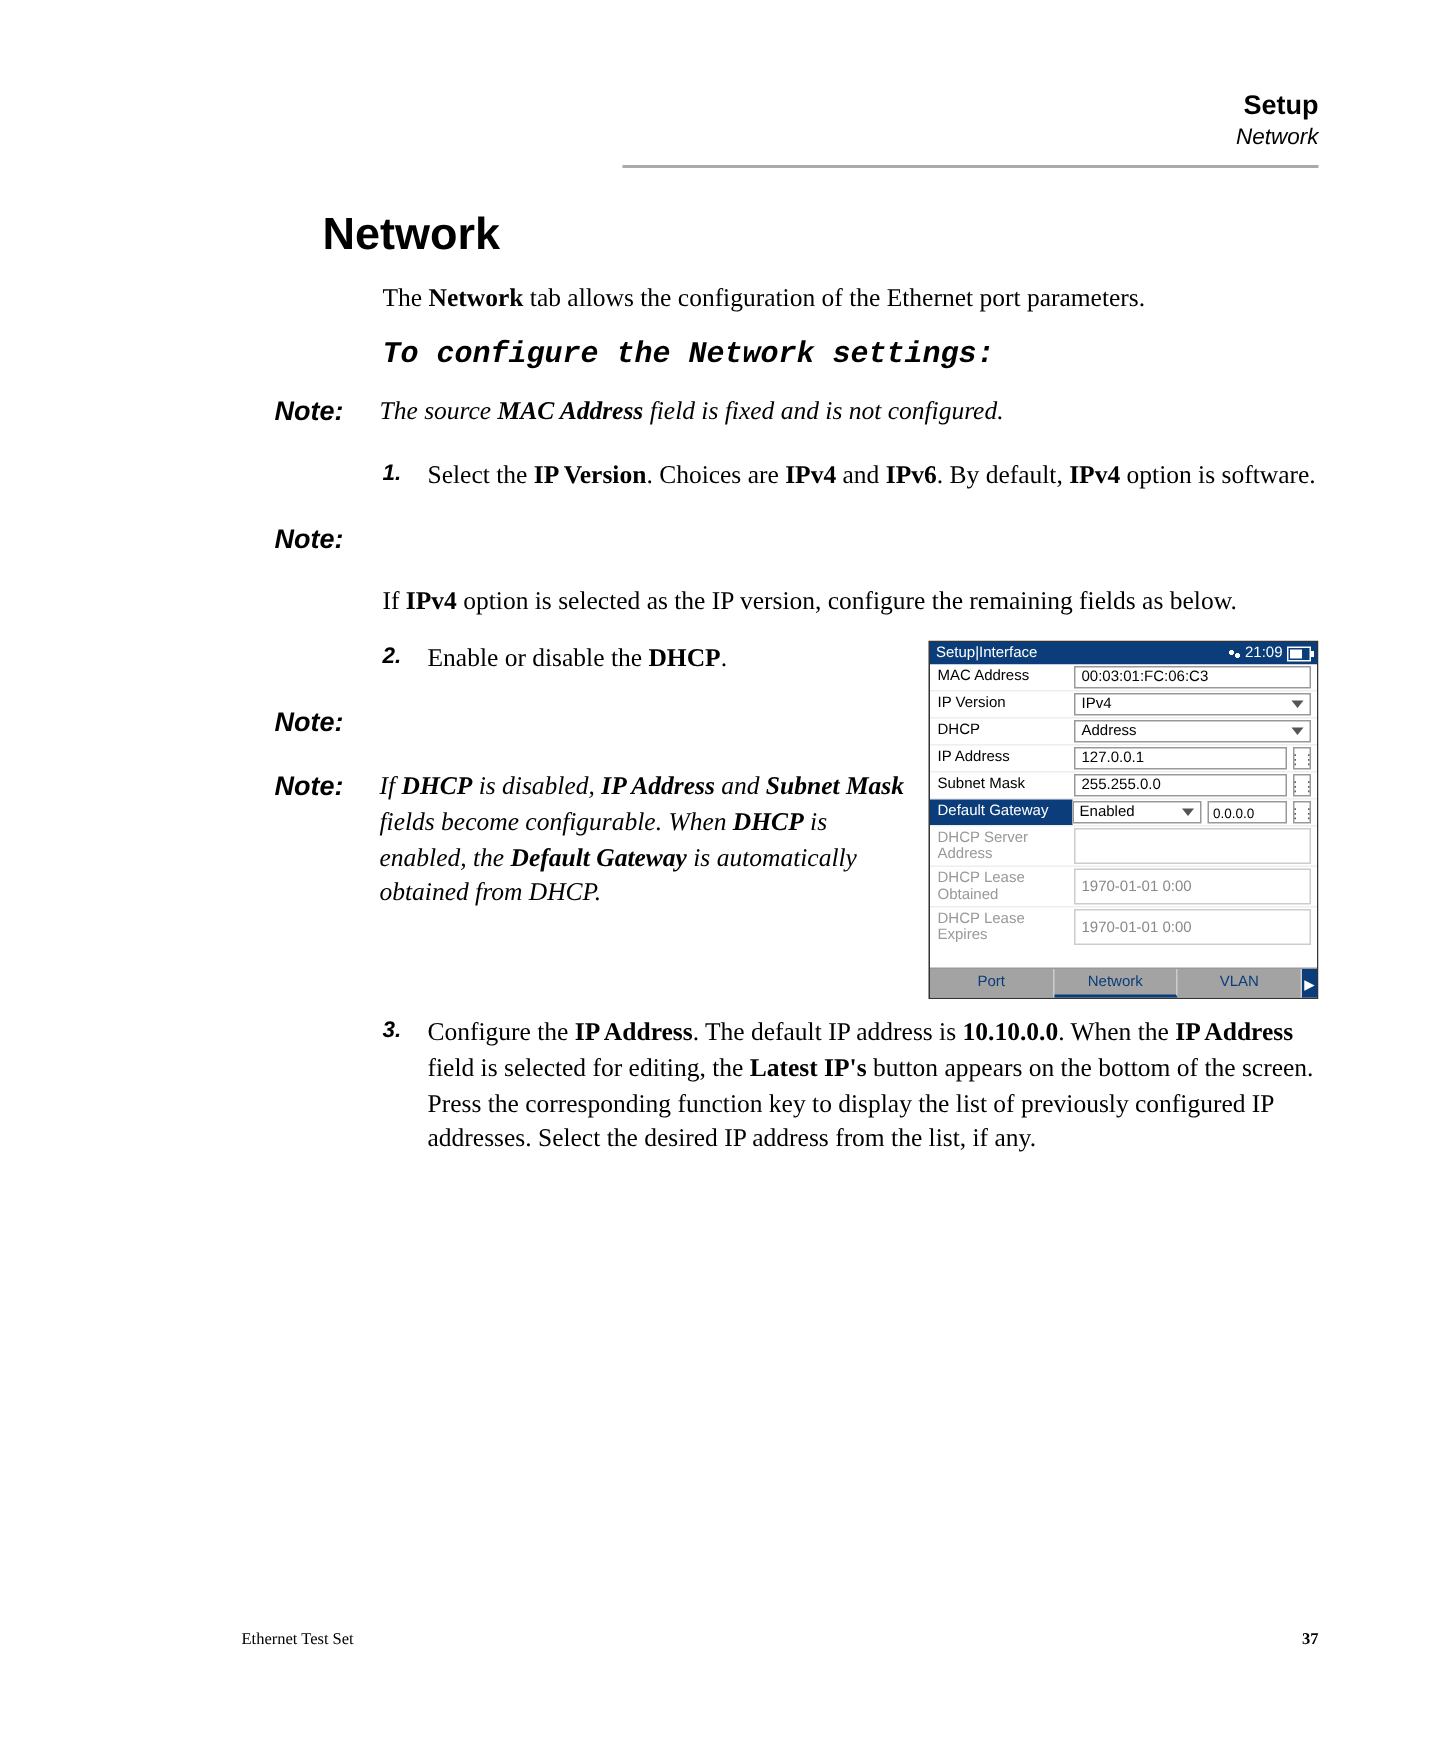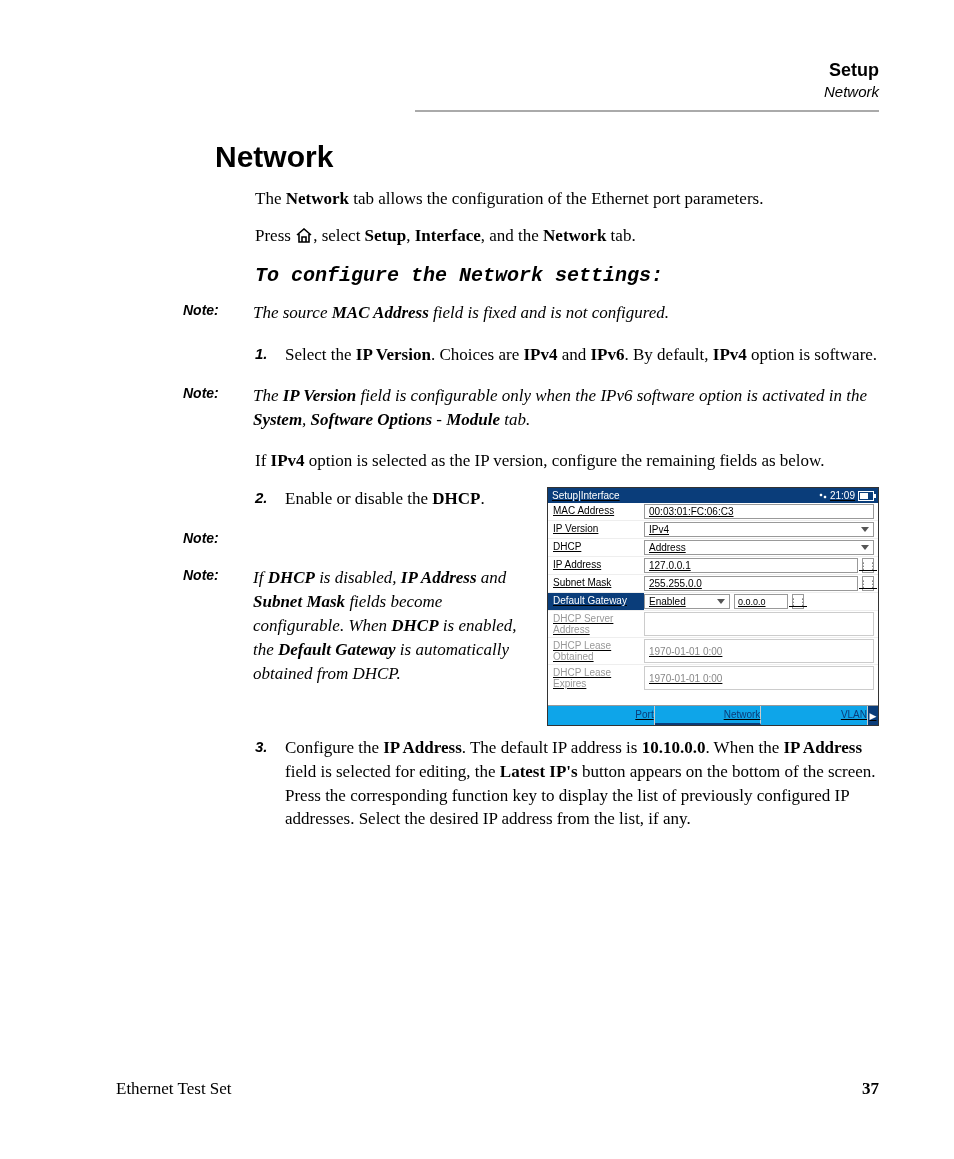--- a/index.html
+++ b/index.html
@@ -58,21 +58,21 @@
   .note-row {
     display: flex;
     margin: 0 0 18px 108px;
     line-height: 1.4;
   }
   .note-label {
     flex: 0 0 60px;
     font-family: Verdana, Arial, sans-serif;
     font-weight: bold;
     font-style: italic;
-    font-size: 14px;
+    font-size: 18px;
     padding-right: 10px;
   }
   .note-text {
     flex: 1;
     font-style: italic;
   }
   .step-row {
     display: flex;
     margin: 0 0 18px 180px;
     line-height: 1.4;
@@ -90,27 +90,26 @@
   .home-icon {
     display: inline-block;
     vertical-align: -2px;
   }
   .wrap-col {
     margin-left: 108px;
     overflow: hidden;
   }
   .fig {
     float: right;
-    width: 332px;
+    width: 260px;
     margin: 0 0 10px 14px;
     font-family: Arial, sans-serif;
     font-size: 10px;
     border: 1px solid #333;
     box-sizing: border-box;
-    text-decoration: underline;
   }
   .fig-titlebar {
     background: #0a3d7a;
     color: #fff;
     display: flex;
     align-items: center;
     padding: 2px 4px;
     font-size: 10px;
   }
   .fig-titlebar .spacer { flex: 1; }
@@ -169,47 +168,47 @@
     font-size: 9px;
     box-sizing: border-box;
   }
   .fig-tabs {
     display: flex;
     border-top: 1px solid #999;
     margin-top: 14px;
   }
   .fig-tab {
     flex: 1;
-    text-align: right;
+    text-align: center;
     padding: 3px 0;
     font-size: 10px;
     color: #0a3d7a;
     border-right: 1px solid #ccc;
-    background: #0ea5e9;
+    background: #a3a3a3;
   }
   .fig-tab.active { border-bottom: 2px solid #0a3d7a; }
   .fig-tab:last-child { border-right: none; }
   .fig-arrow {
     width: 10px;
     background: #0a3d7a;
     color: #fff;
     display: flex;
     align-items: center;
     justify-content: center;
     font-size: 9px;
   }
   .footer {
     position: absolute;
     bottom: 60px;
     left: 75px;
     right: 75px;
     display: flex;
     justify-content: space-between;
-    font-size: 17px;
-    margin-left: 41px;
+    font-size: 11px;
+    margin-left: 86px;
   }
   .footer .pn { font-weight: bold; }
   .batt {
     display: inline-block;
     width: 14px; height: 8px;
     border: 1px solid #fff;
     position: relative;
     margin-left: 3px;
     vertical-align: middle;
   }
@@ -242,47 +241,39 @@
     <div class="header-sub">Network</div>
     <hr class="header-rule">
   </div>
 
   <h1 class="section">Network</h1>
 
   <p class="body-para">
     <span>The </span><span class="b">Network</span><span> tab allows the configuration of the Ethernet port parameters.</span>
   </p>
 
-  <p class="body-para">
-    <span>Press </span><span class="home-icon"><svg width="18" height="15" viewBox="0 0 18 15">
-          <path d="M2 7 L9 1 L16 7 M4 6 V14 H14 V6 M11 14 V9 H7 V14" fill="none" stroke="#000" stroke-width="1.6"></path>
-        </svg></span><span>, select </span><span class="b">Setup</span><span>, </span><span class="b">Interface</span><span>, and the </span><span class="b">Network</span><span> tab.</span>
-  </p>
 
   <p class="subhead">To configure the Network settings:</p>
 
   <div class="note-row">
     <div class="note-label">Note:</div>
     <div class="note-text">
       <span>The source </span><span class="bi">MAC Address</span><span> field is fixed and is not configured.</span>
     </div>
   </div>
 
   <div class="step-row">
     <div class="step-num">1.</div>
     <div class="step-text">
       <span>Select the </span><span class="b">IP Version</span><span>. Choices are </span><span class="b">IPv4</span><span> and </span><span class="b">IPv6</span><span>. By default, </span><span class="b">IPv4</span><span> option is software.</span>
     </div>
   </div>
 
   <div class="note-row">
     <div class="note-label">Note:</div>
-    <div class="note-text">
-      <span>The </span><span class="bi">IP Version</span><span> field is configurable only when the IPv6 software option is activated in the </span><span class="bi">System</span><span>, </span><span class="bi">Software Options</span><span> - </span><span class="bi">Module</span><span> tab.</span>
-    </div>
   </div>
 
   <p class="body-para">
     <span>If </span><span class="b">IPv4</span><span> option is selected as the IP version, configure the remaining fields as below.</span>
   </p>
 
   <div class="wrap-col">
 
     <div class="fig">
       <div class="fig-titlebar">

